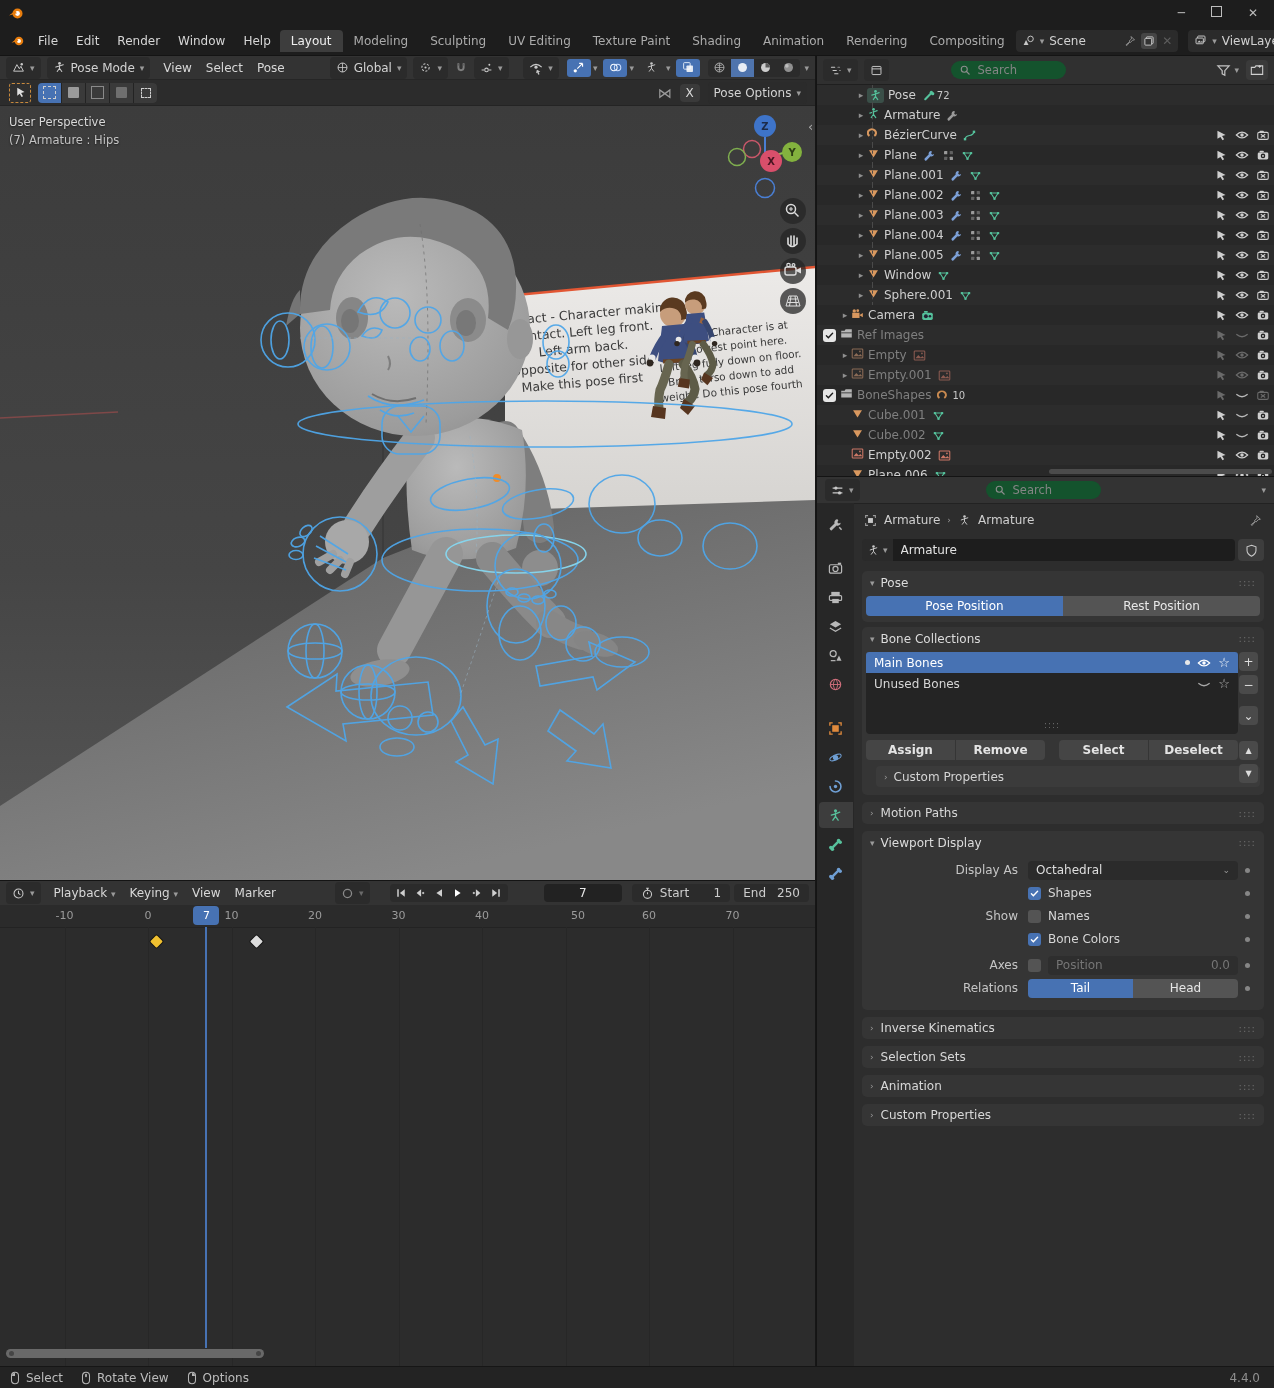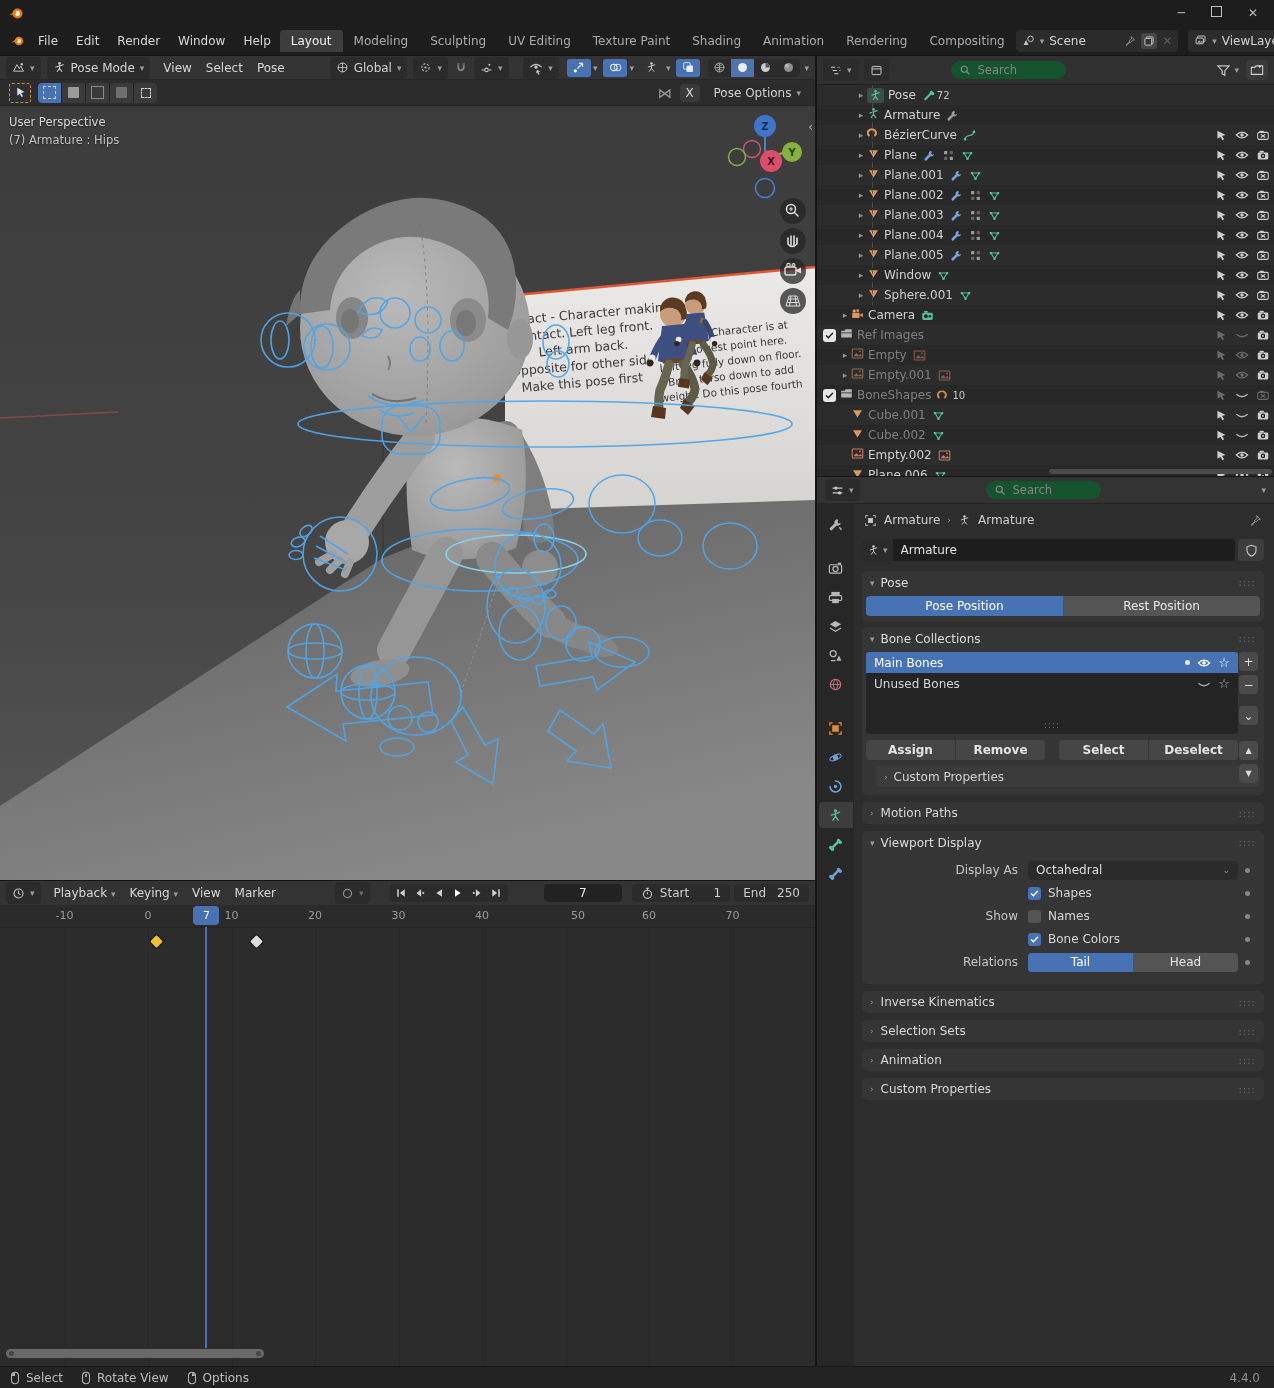--- a/index.html
+++ b/index.html
@@ -1757,20 +1757,33 @@
                     <path d="M3.5 8.5l2.8 2.8 6.2-6.6" stroke="#fff" stroke-width="2" fill="none" stroke-linecap="round"></path>
                   </svg>
                 </span>
                 <span style="color: rgb(214, 214, 214);">Bone Colors</span>
               </span>
               <span class="vddot">
                 <span class="dot"></span>
               </span>
             </div>
           </div>
+        <div class="vdrow" style="margin-top:4px">
+          <span class="vdlab">Axes</span>
+          <span class="vdwidget">
+            <span class="cb"></span>
+            <span class="slider-dis">
+              <span>Position</span>
+              <span class="val">0.0</span>
+            </span>
+          </span>
+          <span class="vddot">
+              <span class="dot"></span>
+            </span>
+        </div>
         <div class="vdrow">
           <span class="vdlab">Relations</span>
           <span class="vdwidget">
               <span class="segrel" id="relseg">
                 <span class="sgb on">Tail</span>
                 <span class="sgb">Head</span>
               </span>
             </span>
           <span class="vddot">
               <span class="dot"></span>

